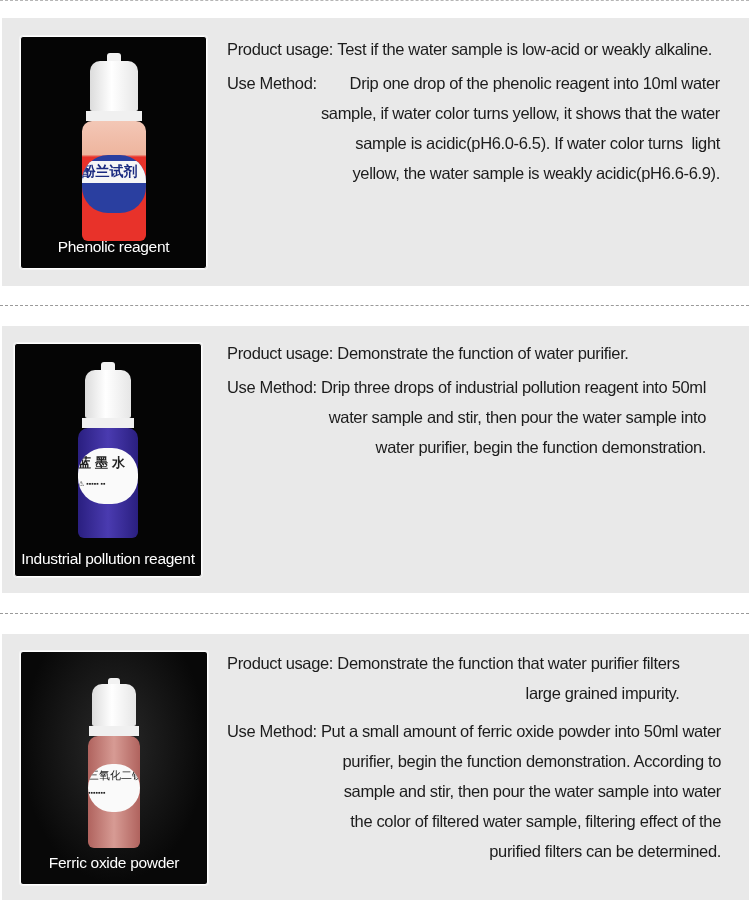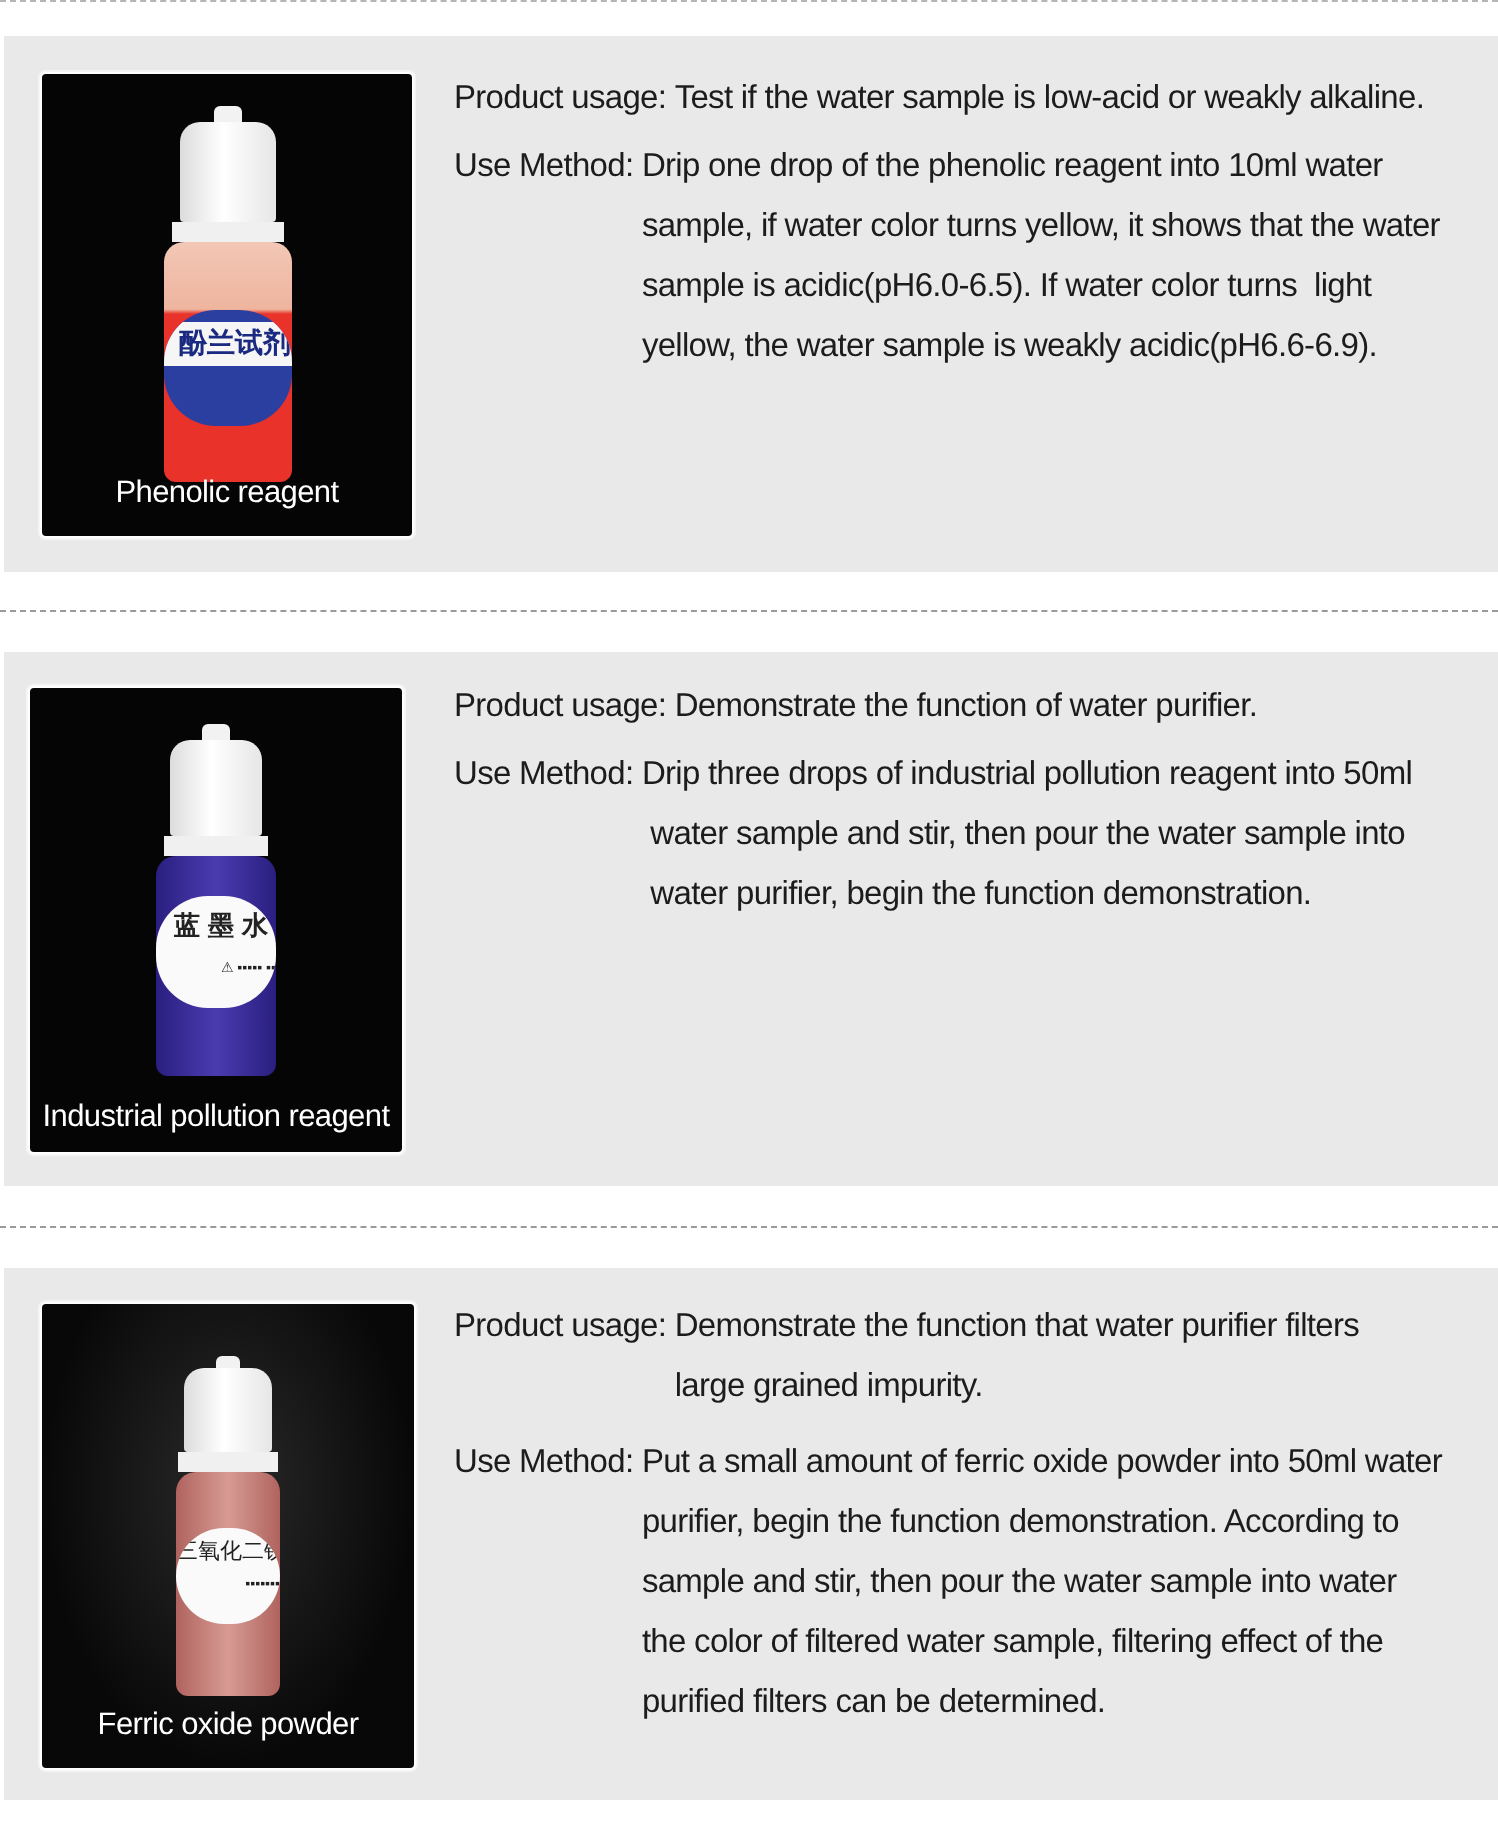--- a/index.html
+++ b/index.html
@@ -14,26 +14,26 @@
              border-radius: 3px; overflow: hidden; box-shadow: 0 0 0 1px #f5f5f5; }
     .caption { position: absolute; left: 0; right: 0; bottom: 12px; text-align: center;
                color: #ffffff; font-size: 15.5px; letter-spacing: -0.3px; }
     .cap { position: absolute; left: 50%; transform: translateX(-50%);
            background: linear-gradient(90deg,#dcdcdc,#ffffff 45%,#e6e6e6); }
     .cap-tip { position: absolute; left: 50%; transform: translateX(-50%);
                background: #f2f2f2; border-radius: 3px 3px 0 0; }
     .ring { position: absolute; left: 50%; transform: translateX(-50%); background: #f0f0f0; }
     .body { position: absolute; left: 50%; transform: translateX(-50%); border-radius: 10px 10px 6px 6px; }
     .label { position: absolute; left: 0; right: 0; background: #fafafa; color: #222;
-             font-size: 11px; text-align: right; overflow: hidden; white-space: nowrap; border-radius: 26px; }
+             font-size: 11px; text-align: left; overflow: hidden; white-space: nowrap; border-radius: 26px; }
     .text { position: absolute; font-size: 16.5px; line-height: 30px; letter-spacing: -0.35px;
             white-space: nowrap; color: #1c1c1c; }
     .row { display: flex; }
     .lbl { flex: 0 0 auto; }
-    .lines { display: flex; flex-direction: column; }
+    .lines { display: flex; flex-direction: column; text-align: right; }
   </style>
 </head>
 <body>
 
 <div class="topdash"></div>
 
 <section class="panel" style="top:18px;height:268px;">
   <div class="photo" style="left:18px;top:18px;width:185px;height:231px;">
     <div class="cap-tip" style="top:16px;width:14px;height:10px;"></div>
     <div class="cap" style="top:24px;width:48px;height:50px;border-radius:10px 10px 2px 2px;"></div>

